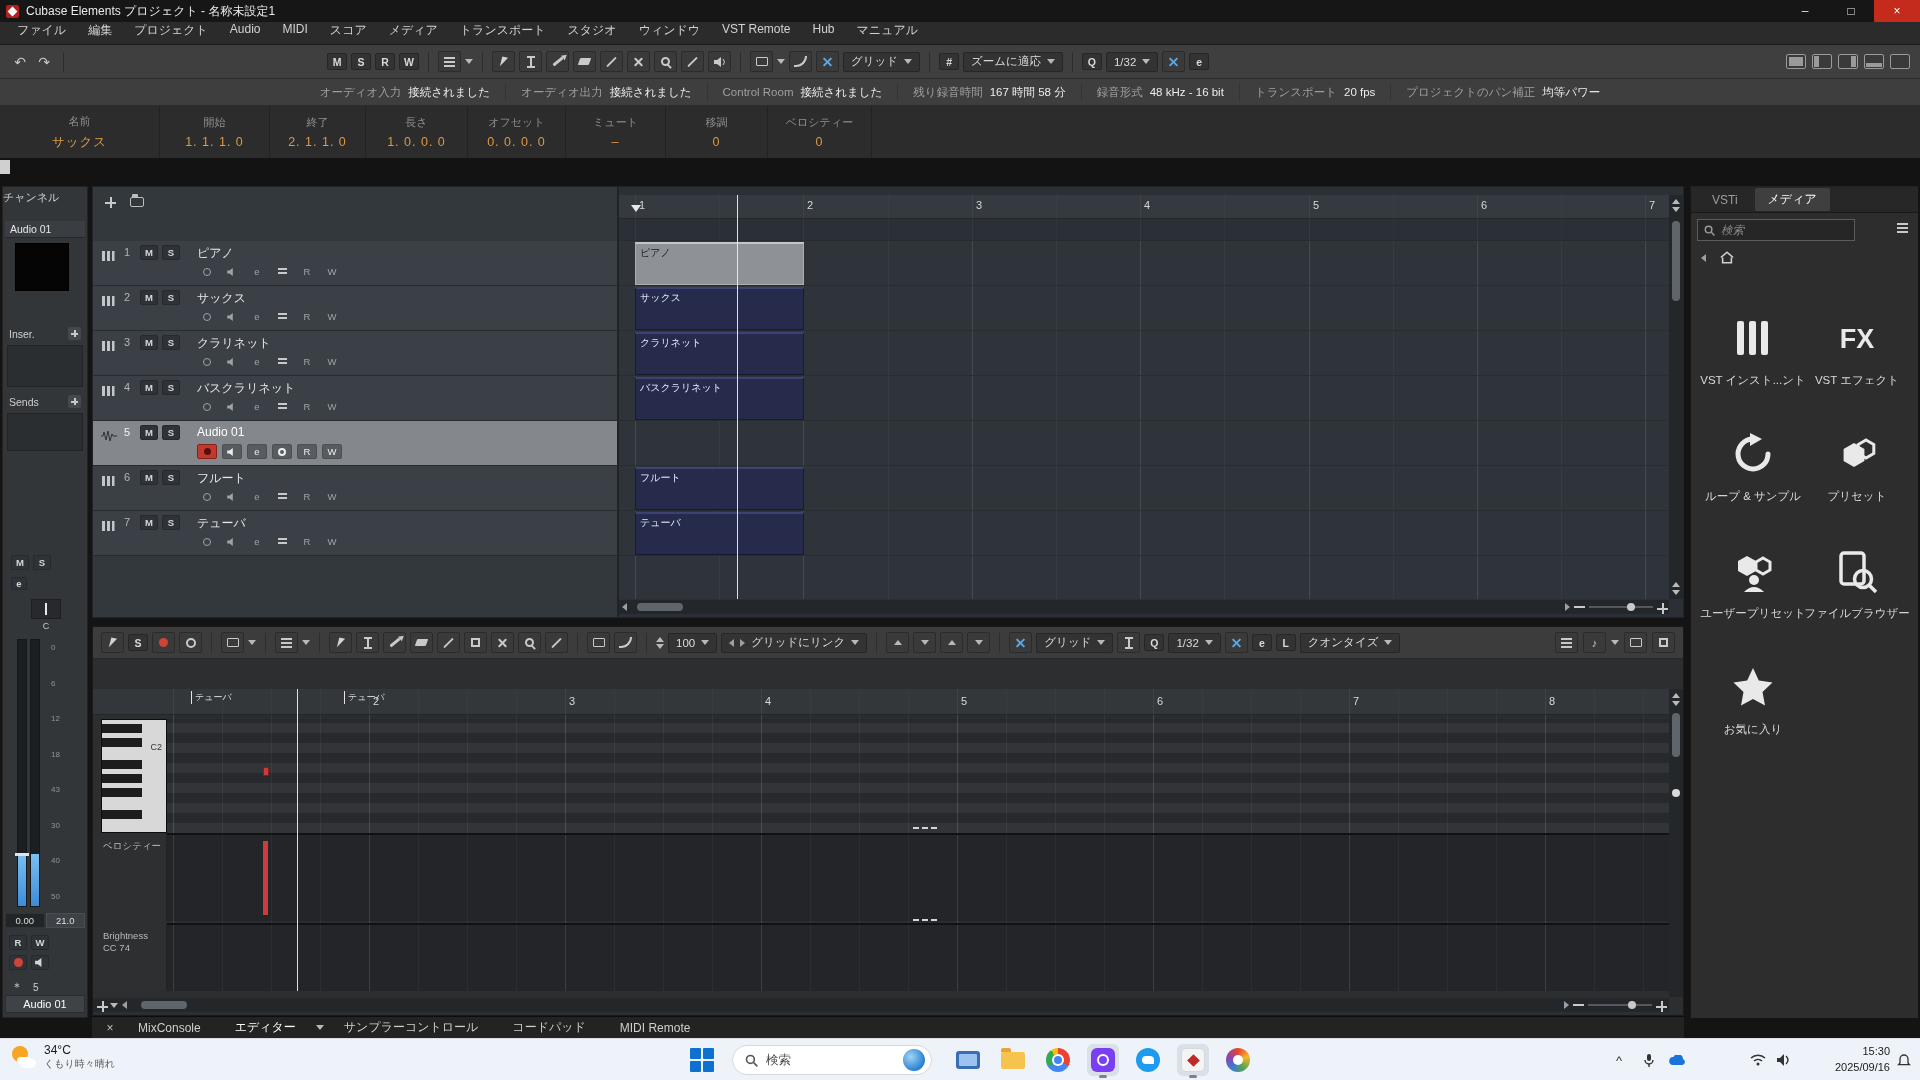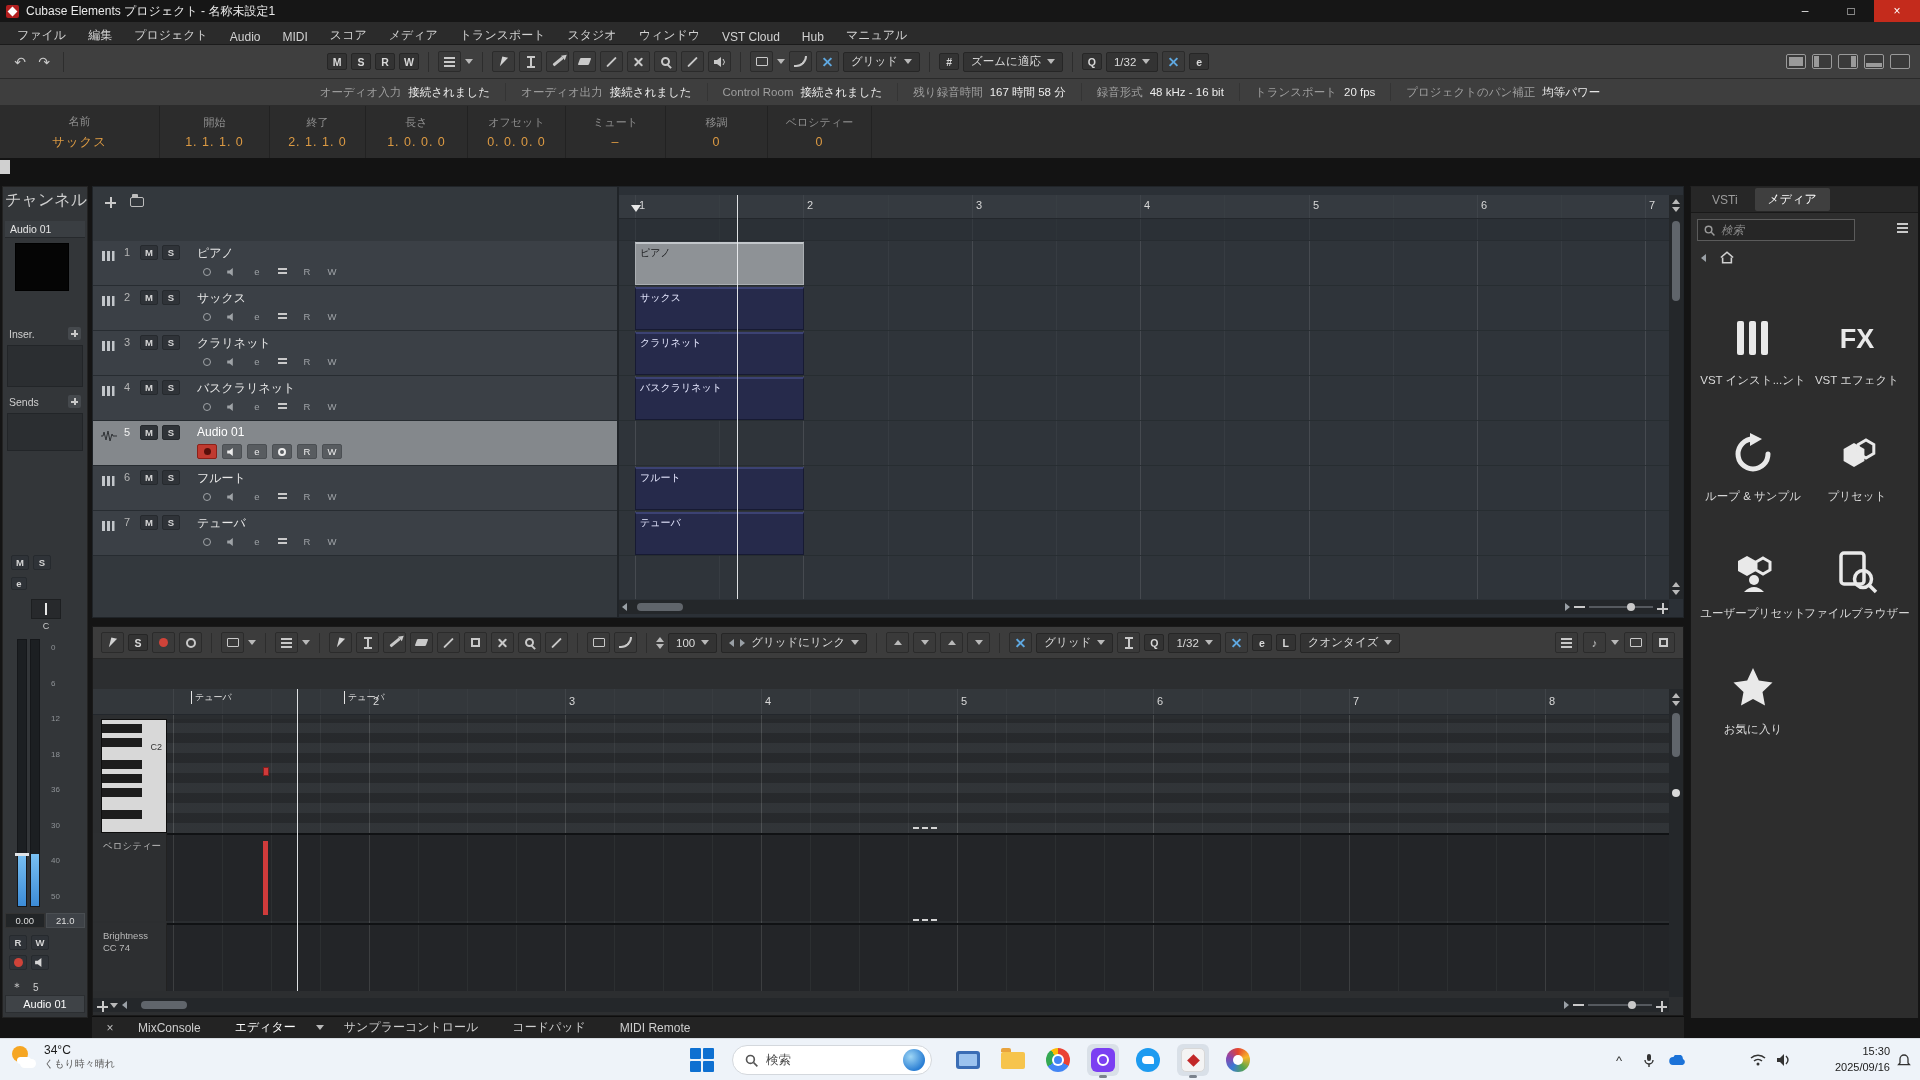--- a/index.html
+++ b/index.html
@@ -51,39 +51,39 @@
   .lb-f::after{content:"";position:absolute;inset:2px;background:#9a9a9a;}
 
   
   .titlebar{position:absolute;top:0;left:0;width:1920px;height:22px;background:#161616;display:flex;align-items:center;}
   .app-logo{width:13px;height:13px;margin:0 7px 0 6px;background:#b21f1f;border-radius:2px;position:relative;flex:none;}
   .app-logo::after{content:"";position:absolute;inset:3px;background:#fff;transform:rotate(45deg);}
   .titlebar .title{font-size:12px;color:#eaeaea;}
   .wincontrols{margin-left:auto;display:flex;height:22px;}
   .wc{width:46px;height:22px;display:flex;align-items:center;justify-content:center;font-size:12px;color:#e4e4e4;}
   .wc.close{background:#c42b1c;color:#fff;}
-  .menubar{position:absolute;top:22px;left:0;width:1920px;height:23px;background:#2b2b2b;border-bottom:1px solid #1b1b1b;display:flex;align-items:flex-end;padding-left:6px;}
+  .menubar{position:absolute;top:22px;left:0;width:1920px;height:23px;background:#2b2b2b;border-bottom:1px solid #1b1b1b;display:flex;align-items:flex-start;padding-left:6px;}
   .menubar span{padding:0 11px;font-size:12px;color:#d2d2d2;}
   .toolbar{position:absolute;top:45px;left:0;width:1920px;height:34px;background:#3f3f3f;border-bottom:1px solid #2a2a2a;display:flex;align-items:center;padding:0 10px;gap:4px;}
   .toolbar .undo{font-size:14px;color:#c9c9c9;width:20px;text-align:center;flex:none;}
   .statusbar{position:absolute;top:79px;left:0;width:1920px;height:27px;background:#3e3e3e;border-bottom:1px solid #2c2c2c;display:flex;align-items:center;justify-content:center;}
   .st-item{display:flex;align-items:center;gap:7px;padding:0 15px;border-left:1px solid #343434;height:18px;}
   .st-item:first-child{border-left:none;}
   .st-item .lb{font-size:11.5px;color:#9f9f9f;white-space:nowrap;}
   .st-item .vl{font-size:11.5px;color:#ececec;white-space:nowrap;}
   .infoline{position:absolute;top:106px;left:0;width:1920px;height:52px;background:#2c2c2c;display:flex;}
   .if{display:flex;flex-direction:column;align-items:center;justify-content:center;gap:5px;border-right:1px solid #222;}
   .if .lb{font-size:11px;color:#8f8f8f;}
   .if .vl{font-size:12.5px;color:#dc9a43;letter-spacing:1px;}
   .deskstrip{position:absolute;top:158px;left:0;width:1920px;height:28px;background:#131313;}
   .deskstrip .grip{position:absolute;left:0;top:2px;width:10px;height:14px;background:#d0d0d0;}
 
   
   .channel{position:absolute;left:2px;top:186px;width:86px;height:832px;background:#333639;border:1px solid #232323;}
-  .ch-h{position:absolute;top:3px;left:0;right:0;text-align:right;font-size:16px;color:#cfcfcf;}
+  .ch-h{position:absolute;top:3px;left:0;right:0;text-align:left;font-size:11px;color:#cfcfcf;}
   .ch-trk{position:absolute;top:34px;left:2px;right:2px;height:17px;background:#3a3e42;border-bottom:1px solid #26292c;font-size:10.5px;color:#e6e6e6;display:flex;align-items:center;padding-left:5px;}
   .ch-pic{position:absolute;top:56px;left:12px;width:54px;height:48px;background:#050505;border:1px solid #000;}
   .ch-row{position:absolute;left:6px;right:6px;display:flex;align-items:center;justify-content:space-between;font-size:10.5px;color:#cfcfcf;}
   .plusbox{width:13px;height:13px;background:#45494d;border-radius:2px;display:flex;align-items:center;justify-content:center;}
   .plusbox .s-plus{width:7px;height:7px;}
   .plusbox .s-plus::before{top:2.5px;width:7px;}
   .plusbox .s-plus::after{left:2.5px;height:7px;}
   .ch-box{position:absolute;left:4px;right:4px;background:#2b2e31;border:1px solid #222528;}
   .tbtn{width:18px;height:15px;background:#2f3338;border:1px solid #262a2e;border-radius:2px;color:#d5d5d5;font-size:9.5px;font-weight:bold;display:flex;align-items:center;justify-content:center;flex:none;}
   .ch-pan{position:absolute;left:28px;top:412px;width:30px;height:36px;}
@@ -240,21 +240,21 @@
   <span>ファイル</span>
   <span>編集</span>
   <span>プロジェクト</span>
   <span>Audio</span>
   <span>MIDI</span>
   <span>スコア</span>
   <span>メディア</span>
   <span>トランスポート</span>
   <span>スタジオ</span>
   <span>ウィンドウ</span>
-  <span>VST Cloud</span>
+  <span>VST Remote</span>
   <span>Hub</span>
   <span>マニュアル</span>
 </div>
 
 <div class="toolbar">
   <span class="undo">↶</span>
   <span class="undo">↷</span>
   <span class="sep"></span>
   <span style="width:250px;flex:none;"></span>
   <span class="badge">M</span>
@@ -439,21 +439,21 @@
     </div>
   <div class="meterbar" style="left:27px">
       <div class="meterfill" style="height:52px"></div>
     </div>
   <div class="fadercap"></div>
   <div class="ticks">
     <span>0</span>
     <span>6</span>
     <span>12</span>
     <span>18</span>
-    <span>36</span>
+    <span>43</span>
     <span>30</span>
     <span>40</span>
     <span>50</span>
   </div>
   <div class="ch-vals">
     <div style="background:#222527;border:1px solid #333">0.00</div>
     <div style="background:#3e4247;border:1px solid #4a4e52">21.0</div>
   </div>
   <div class="abs" style="left:6px;top:748px;display:flex;gap:4px;">
     <span class="tbtn">R</span>

